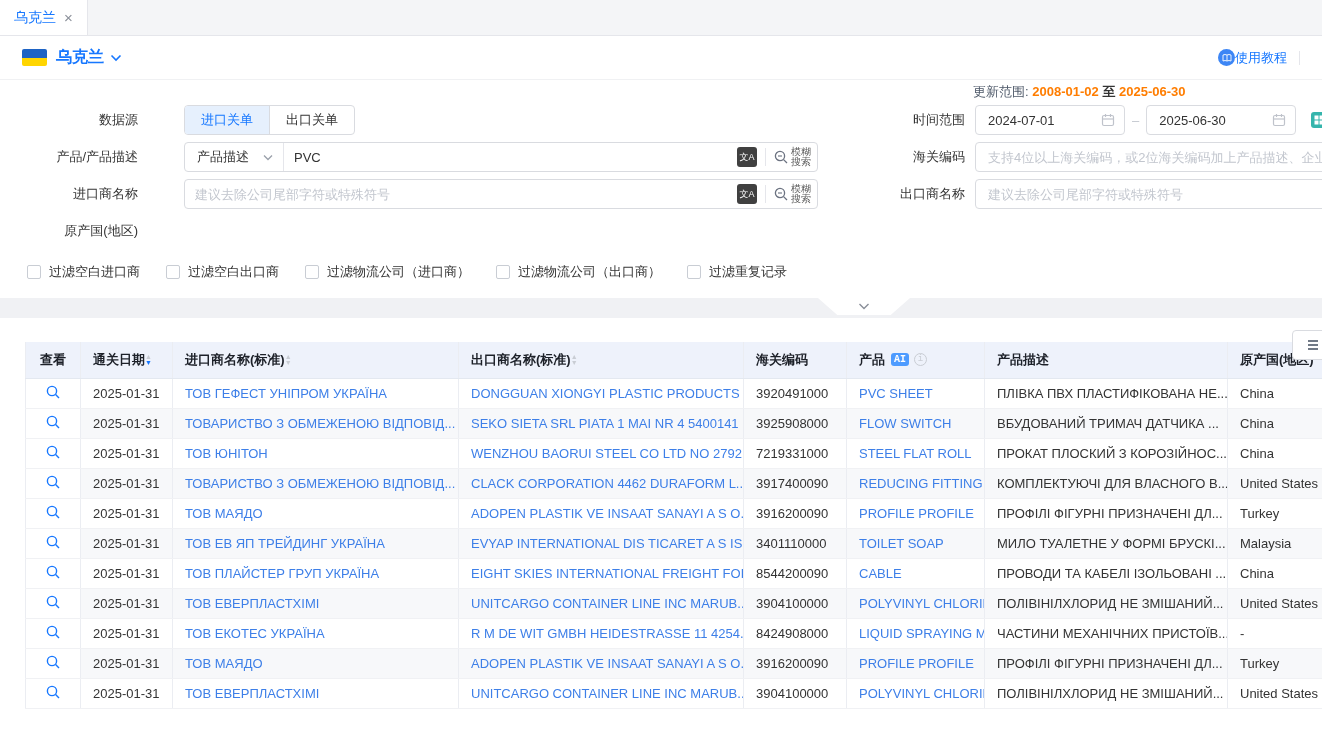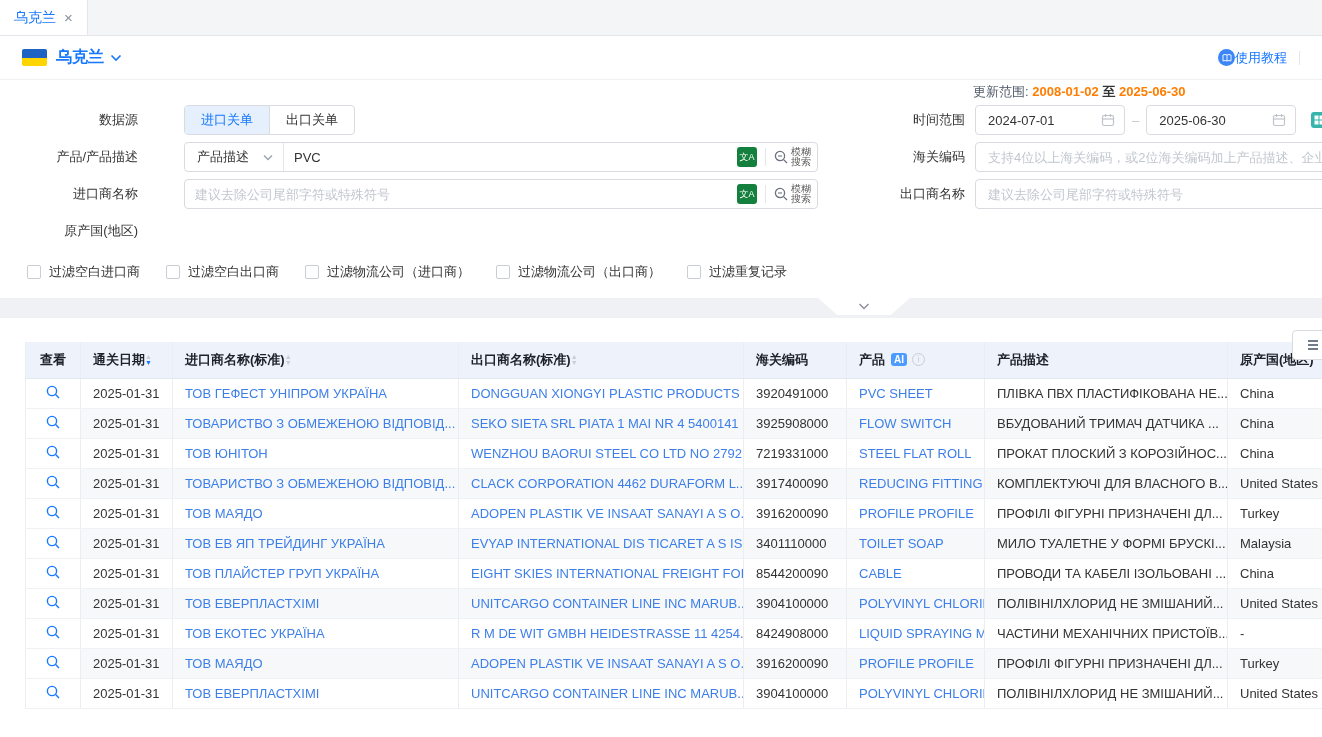--- a/index.html
+++ b/index.html
@@ -35,21 +35,21 @@
 
   .seg { display:inline-flex; height:30px; border:1px solid #d9dbe0; border-radius:4px; overflow:hidden; background:#fff; }
   .seg-item { padding:0 16px; display:flex; align-items:center; font-size:13px; }
   .seg-item.on { background:#e6f0fd; color:#1677ff; }
   .seg-item.off { border-left:1px solid #d9dbe0; color:#333; }
 
   .grp { display:flex; align-items:center; width:100%; height:30px; border:1px solid #d9dbe0; border-radius:4px; background:#fff; }
   .grp-select { display:flex; align-items:center; gap:14px; padding:0 10px 0 12px; height:100%; border-right:1px solid #e5e6eb; color:#333; flex:none; }
   .grp input { flex:1; min-width:0; border:none; outline:none; height:100%; padding:0 10px; font-size:13px; font-family:inherit; color:#333; background:transparent; }
   input::placeholder { color:#c2c6ce; }
-  .t-icon { width:20px; height:20px; flex:none; border-radius:3px; background:#15803d; color:#fff; font-size:9px; display:flex; align-items:center; justify-content:center; margin-right:8px; }
+  .t-icon { width:20px; height:20px; flex:none; border-radius:3px; background:#404040; color:#fff; font-size:9px; display:flex; align-items:center; justify-content:center; margin-right:8px; }
   .vline { width:1px; height:18px; background:#e5e6eb; flex:none; margin-right:7px; }
   .fuzzy { display:flex; align-items:center; gap:2px; padding-right:6px; flex:none; color:#595959; }
   .fuzzy-txt { font-size:10px; line-height:10px; white-space:nowrap; }
 
   .plain-input { display:flex; align-items:center; width:100%; height:30px; border:1px solid #d9dbe0; border-radius:4px; background:#fff; }
   .plain-input input { flex:1; min-width:0; border:none; outline:none; height:100%; padding:0 12px; font-size:13px; font-family:inherit; background:transparent; }
 
   .date-box { width:150px; height:30px; border:1px solid #d9dbe0; border-radius:4px; display:flex; align-items:center; padding:0 9px 0 12px; color:#333; background:#fff; flex:none; }
   .date-box span { flex:1; }
   .dash { color:#c2c6ce; margin:0 7px; flex:none; }
@@ -79,21 +79,21 @@
   td { height:30px; padding:0 12px; font-size:13px; color:#333; }
   td.view-cell { text-align:center; padding:0; background:#fff; }
   tbody tr:nth-child(even) td { background:#f7f8fa; }
   tbody tr:nth-child(even) td.view-cell { background:#fff; }
   .lnk { color:#3d7fe8; }
   .th-flex { display:flex; align-items:center; justify-content:flex-start; }
   .sorter { display:inline-flex; flex-direction:column; line-height:6px; font-size:7px; color:#c9cdd4; }
   .sorter .act { color:#1677ff; }
   .ai-badge { background:#4d9bff; color:#fff; font-size:10px; font-weight:bold; border-radius:3px; padding:1px 3px; margin-left:6px; }
   .info-i { display:inline-block; width:13px; height:13px; border:1px solid #c9cdd4; border-radius:50%; color:#c9cdd4; font-size:9px; line-height:11px; text-align:center; font-weight:normal; margin-left:5px; }
-  .th-prod { display:flex; align-items:center; }
+  .th-prod { display:flex; align-items:center;font-family:Liberation Mono, monospace; }
 </style>
 </head>
 <body>
 
 <div class="page">
 
   <div class="tabstrip">
     <div class="tab">
       <span>乌克兰</span>
       <span class="tab-close">×</span>

